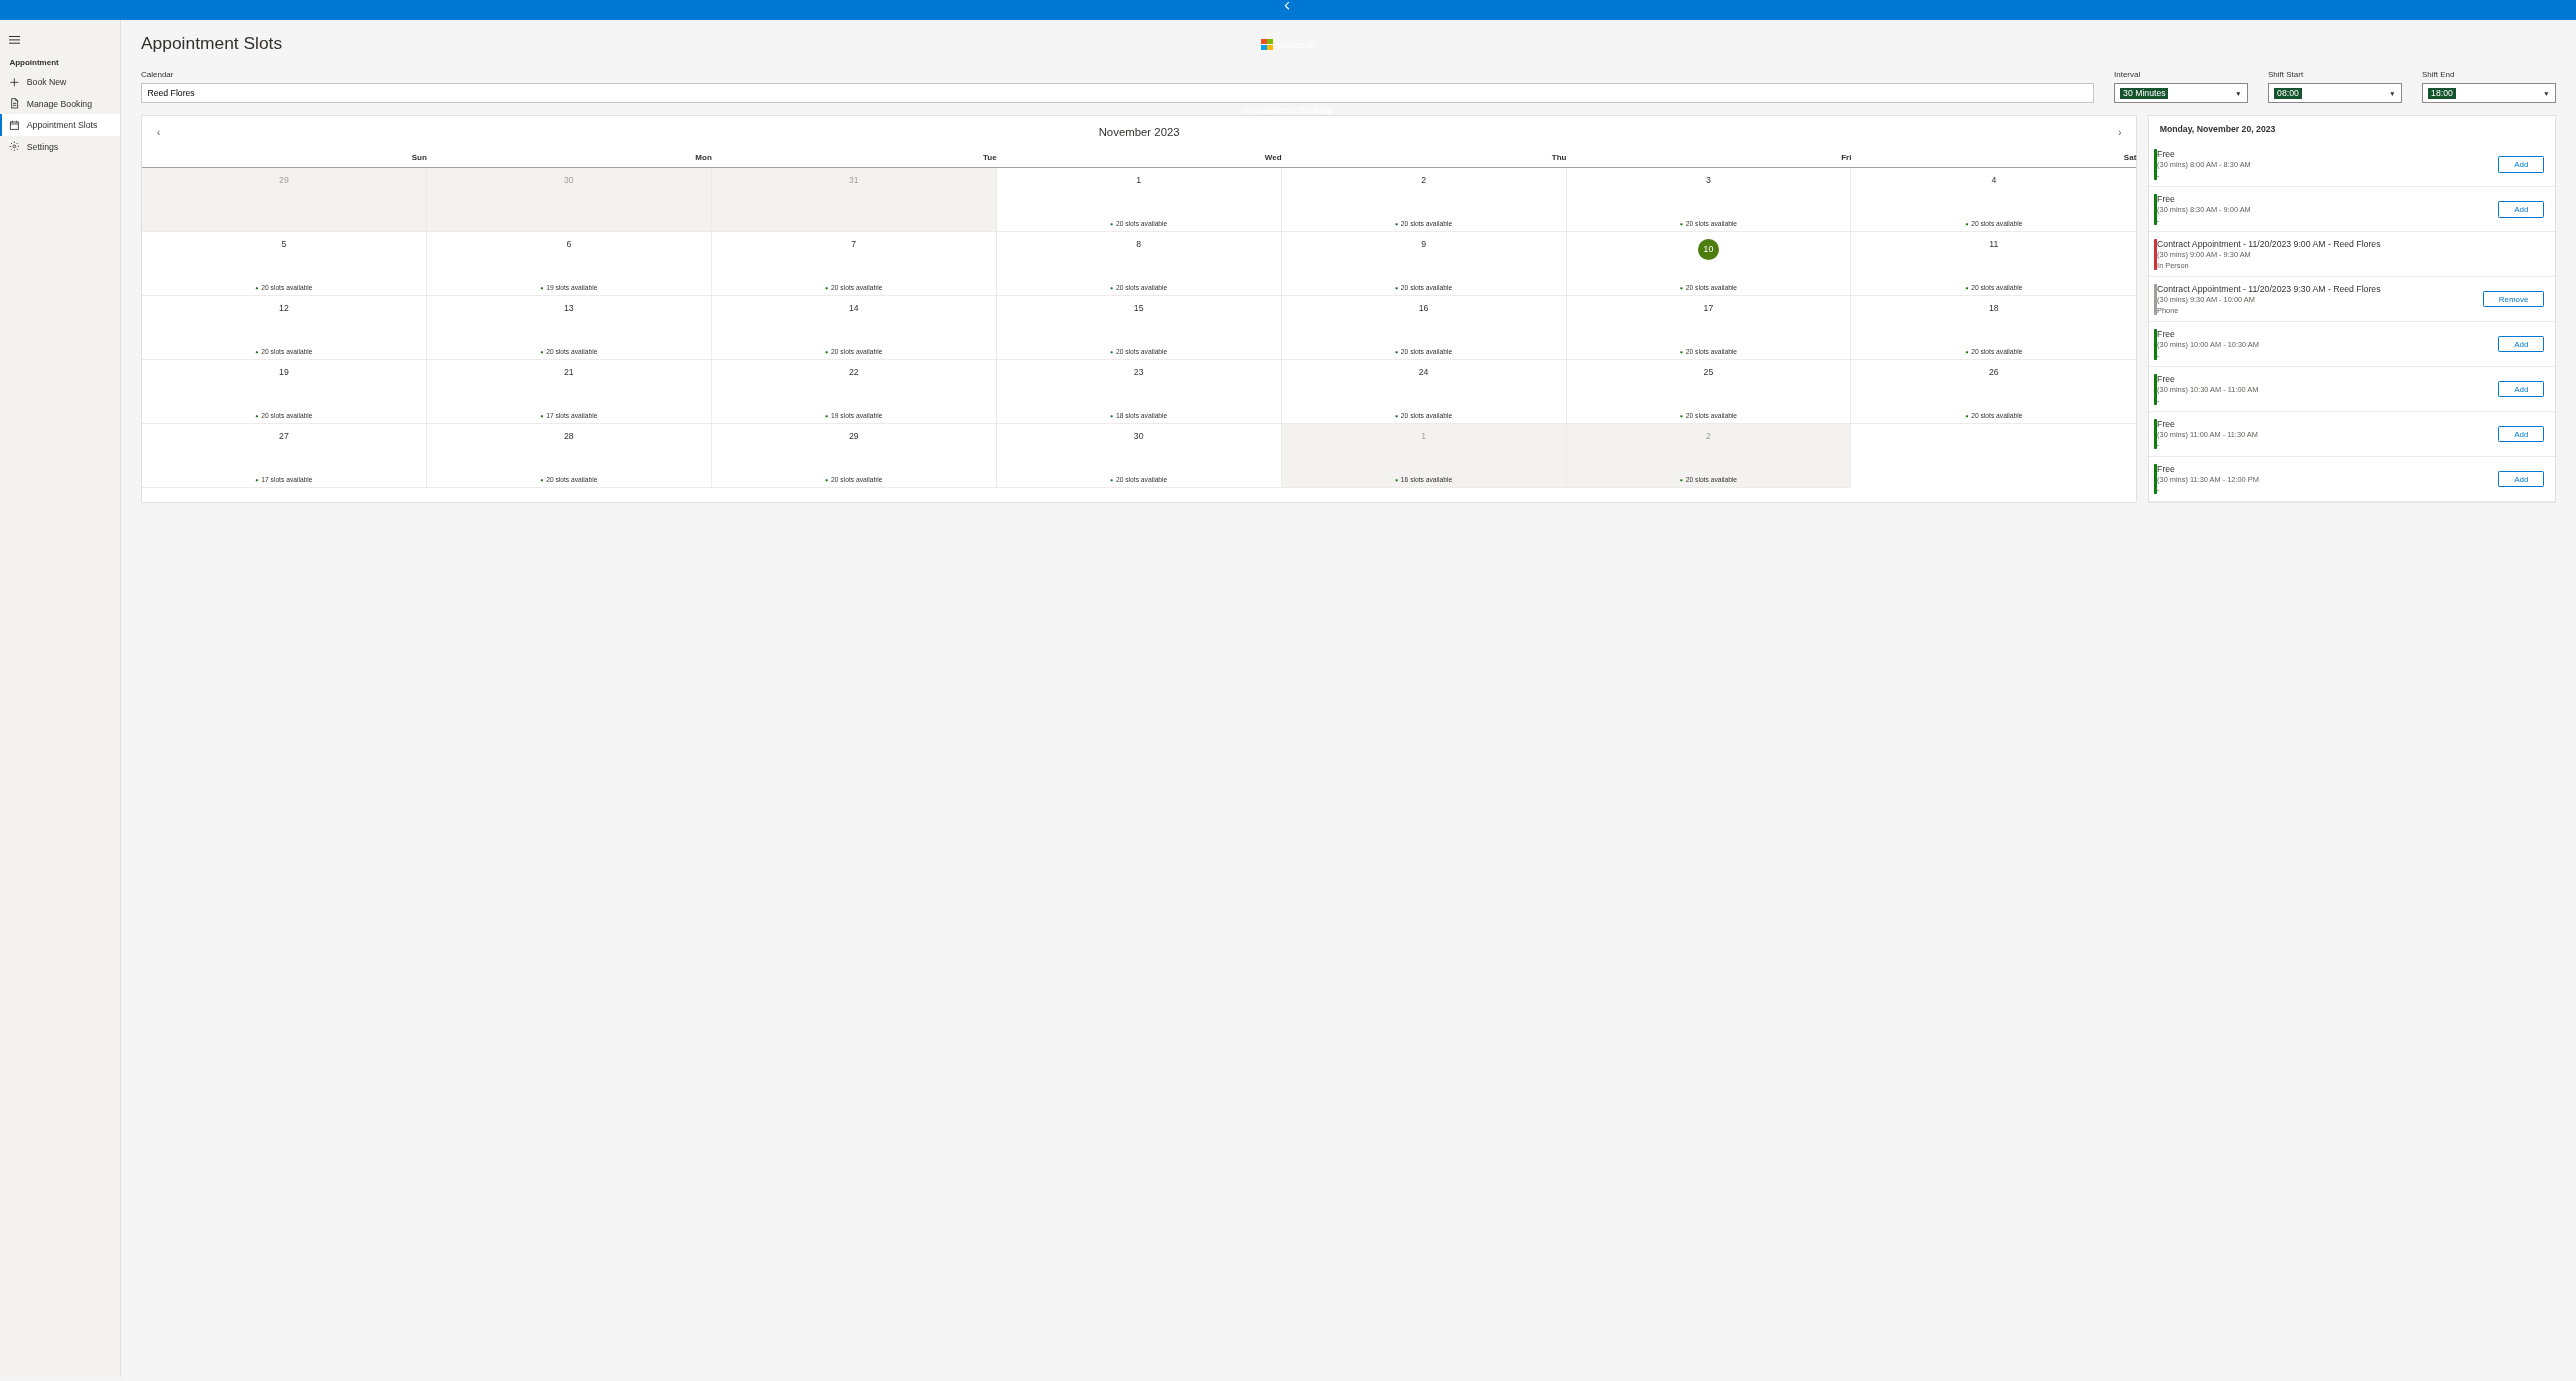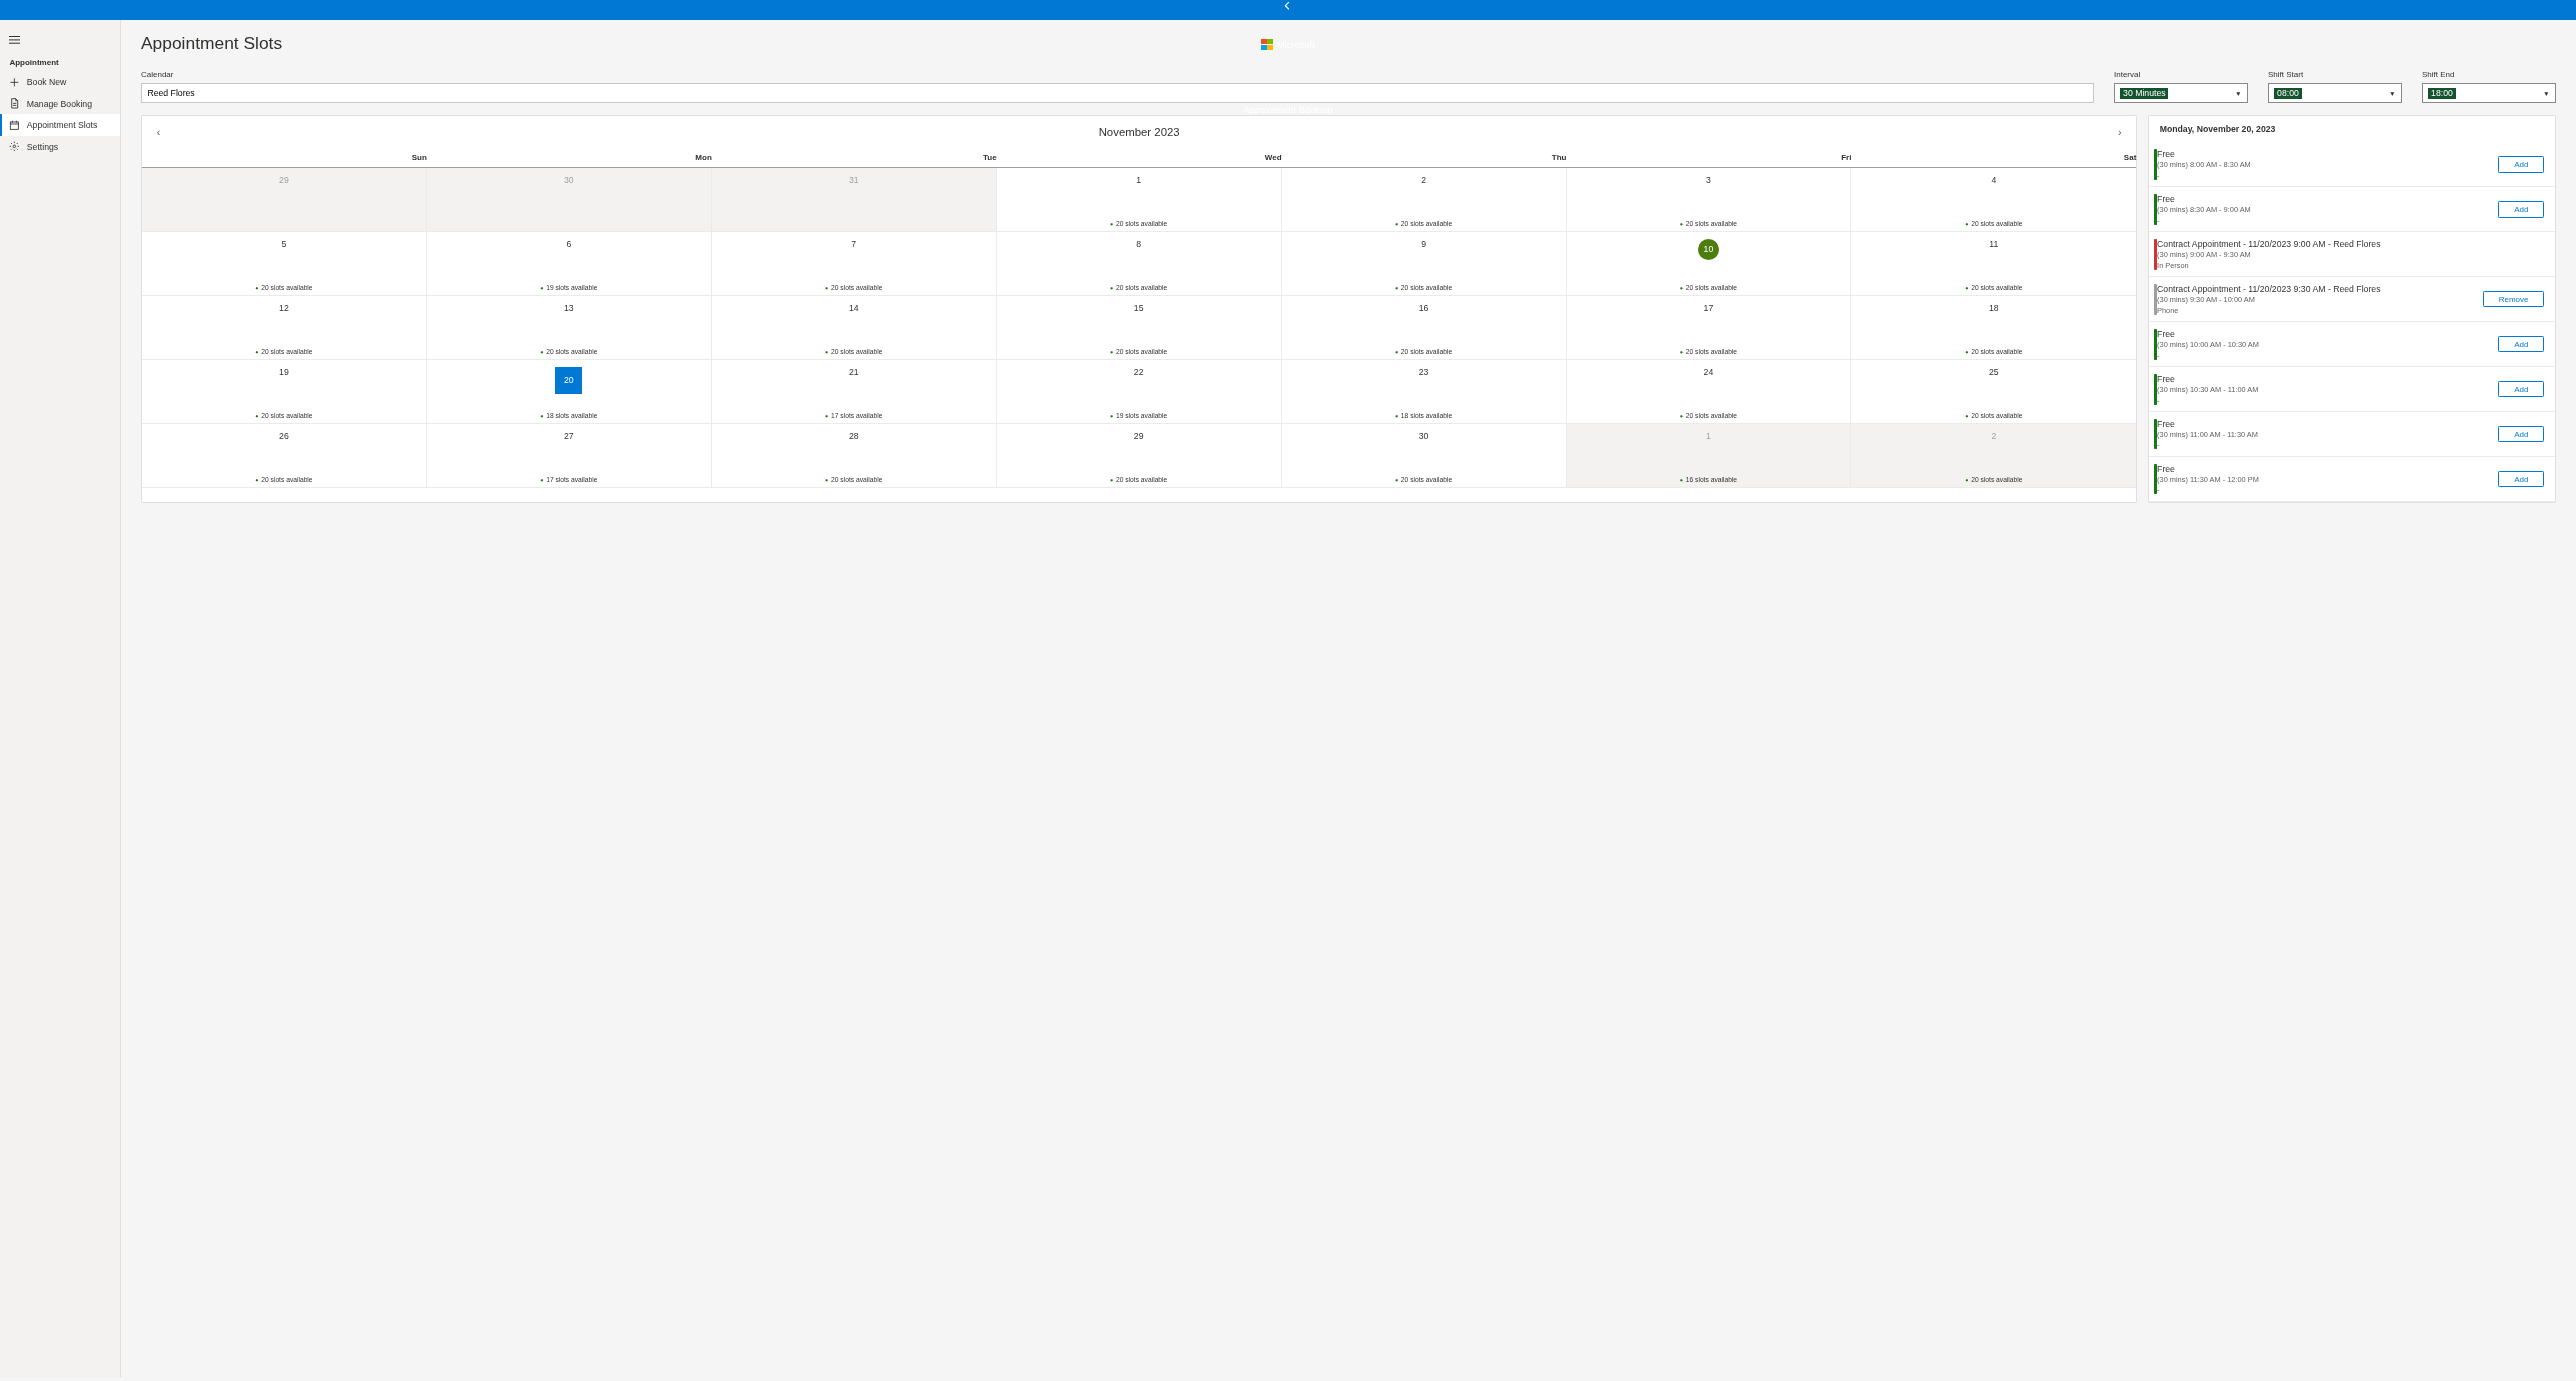--- a/index.html
+++ b/index.html
@@ -271,24 +271,20 @@
             </div>
             <div class="cal-cell">
               <div class="cal-daynum"><span>18</span></div>
               <div class="cal-avail">20 slots available</div>
             </div>
             <div class="cal-cell">
               <div class="cal-daynum"><span>19</span></div>
               <div class="cal-avail">20 slots available</div>
             </div>
             <div class="cal-cell">
-              <div class="cal-daynum selected-square"><span>20</span></div>
-              <div class="cal-avail">18 slots available</div>
-            </div>
-            <div class="cal-cell">
               <div class="cal-daynum"><span>21</span></div>
               <div class="cal-avail">17 slots available</div>
             </div>
             <div class="cal-cell">
               <div class="cal-daynum"><span>22</span></div>
               <div class="cal-avail">19 slots available</div>
             </div>
             <div class="cal-cell">
               <div class="cal-daynum"><span>23</span></div>
               <div class="cal-avail">18 slots available</div>

